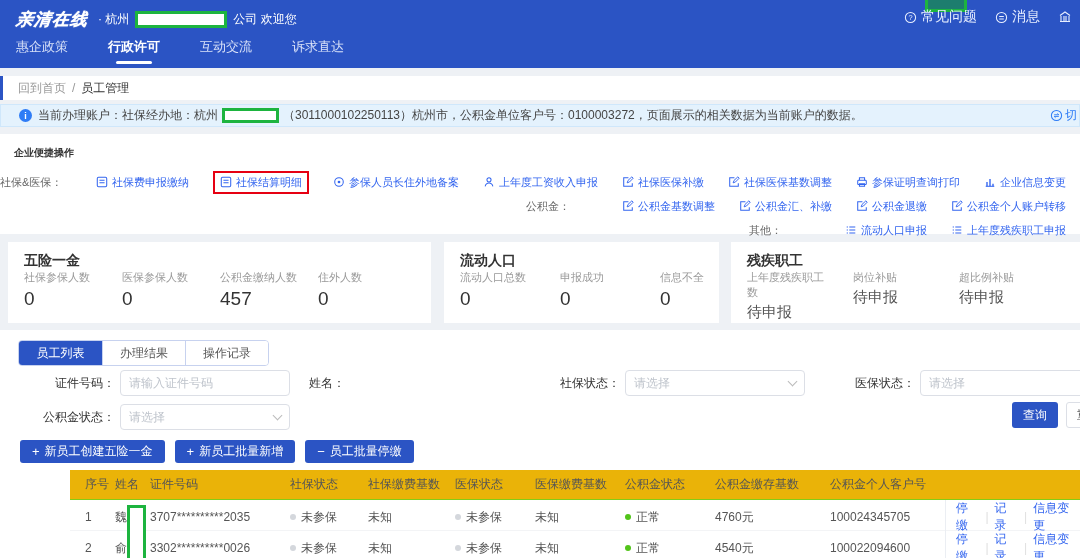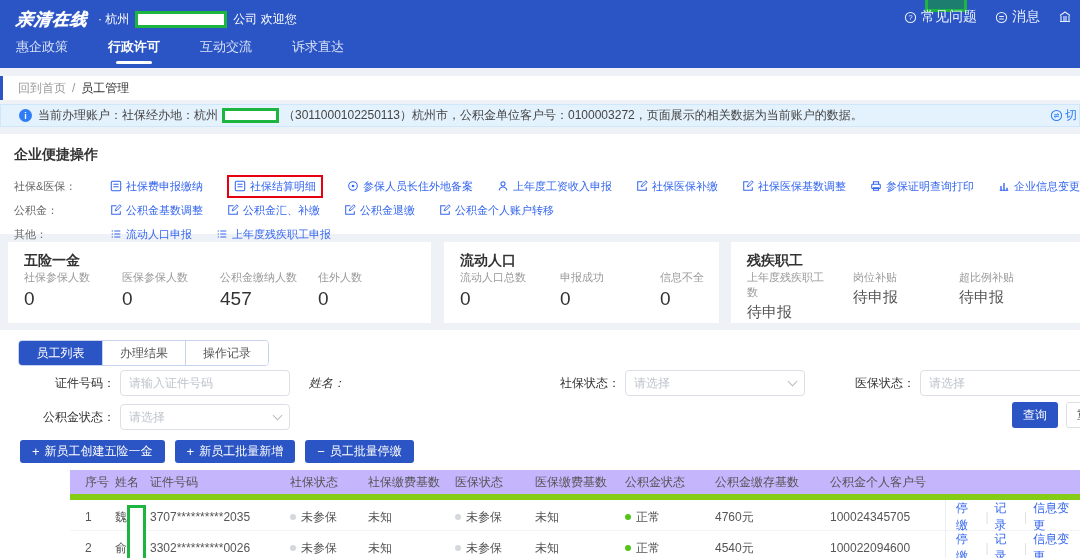--- a/index.html
+++ b/index.html
@@ -36,22 +36,22 @@
   
   .notice { position:absolute; left:0; top:104px; width:1080px; height:23px; background:#e4f2fd;
     border:1px solid #cfe7fb; display:flex; align-items:center; font-size:12px; color:#444; }
   .info-ic { width:13px; height:13px; border-radius:50%; background:#2e7cf6; color:#fff; font-size:9px;
     display:inline-flex; align-items:center; justify-content:center; margin:0 6px 0 18px; font-weight:bold; }
   .redact.notice-co { width:57px; height:15px; margin:0 4px; }
   .notice-switch { position:absolute; right:2px; display:flex; align-items:center; gap:2px; color:#2e7cf6; cursor:pointer; }
 
   
   .qcard { position:absolute; left:0; top:134px; width:1080px; height:100px; background:#fff; padding:12px 14px; }
-  .qtitle { font-size:14px; font-weight:bold; color:#333; margin-bottom:10px; }
-  .qrow { display:flex; align-items:center; gap:24px; height:24px; font-size:11px; }
+  .qtitle { font-size:10px; font-weight:bold; color:#333; margin-bottom:10px; }
+  .qrow { display:flex; align-items:center; gap:24px; height:24px; font-size:11px;justify-content:flex-end; }
   .qlabel { width:72px; color:#666; flex:none; }
   .qlink { display:inline-flex; align-items:center; gap:4px; color:#3365ef; cursor:pointer; white-space:nowrap; }
   .qlink svg { width:12px; height:12px; flex:none; }
   .qlink.hot { border:2px solid #e60012; padding:2px 5px; }
 
   
   .stats { position:absolute; left:0; top:242px; width:1080px; height:81px; display:flex; }
   .scard { background:#fff; height:81px; padding:10px 16px; }
   .scard.c1 { margin-left:8px; width:423px; }
   .scard.c2 { margin-left:13px; width:275px; }
@@ -90,21 +90,21 @@
   .r-btn { position:absolute; left:1066px; top:72px; width:46px; height:26px; }
 
   .act-row { position:absolute; left:20px; top:110px; display:flex; gap:10px; }
   .act-btn { height:23px; padding:0 12px; display:flex; align-items:center; gap:5px; }
   .act-btn .sign { font-size:13px; }
 
   
   .tbl { position:absolute; left:70px; top:140px; width:1010px; }
   .trow { display:grid; grid-template-columns:30px 35px 140px 78px 87px 80px 90px 90px 115px 115px auto;
     align-items:center; padding-left:15px; font-size:12px; }
-  .trow.head { height:30px; color:#555; background:#c4b5fd; border-bottom:6px solid #84cc16; }
+  .trow.head { height:30px; color:#555; background:#eab308; border-bottom:1px solid #84cc16; }
   .trow.body { height:31px; color:#555; border-bottom:1px solid #f3f4f6; }
   .opcell { border-left:1px solid #ebeef3; height:100%; display:flex; align-items:center; padding-left:10px; }
   .dot { display:inline-block; width:6px; height:6px; border-radius:50%; margin-right:5px; vertical-align:middle; }
   .dot.gray { background:#d4d7dc; }
   .dot.green { background:#52c41a; }
   .op-link { color:#3365ef; cursor:pointer; }
   .op-sep { color:#e0e0e0; margin:0 6px; }
   .name-redact { position:absolute; left:127px; top:505px; width:19px; height:70px;
     background:#fff; border:3px solid #1db43f; z-index:5; }
 
@@ -373,21 +373,21 @@
 <div class="panel">
 
   <div class="tabs">
     <span class="tab active">员工列表</span>
     <span class="tab">办理结果</span>
     <span class="tab">操作记录</span>
   </div>
 
   <span class="f-label" style="left:45px; top:45px; width:70px;">证件号码：</span>
   <input class="f-input" style="left: 120px; top: 40px; width: 170px;" placeholder="请输入证件号码">
-  <span class="f-label" style="left:305px; top:45px; width:40px;font-style:italic;">姓名：</span>
+  <span class="f-label" style="left:305px; top:45px; width:40px;">姓名：</span>
   <span class="f-label" style="left:550px; top:45px; width:70px;">社保状态：</span>
   <span class="sel-wrap" style="left:625px; top:40px; width:180px;">
     <span class="f-select">请选择</span>
     <span class="chev"></span>
   </span>
   <span class="f-label" style="left:845px; top:45px; width:70px;">医保状态：</span>
   <span class="sel-wrap" style="left:920px; top:40px; width:170px;">
     <span class="f-select">请选择</span>
   </span>
 

